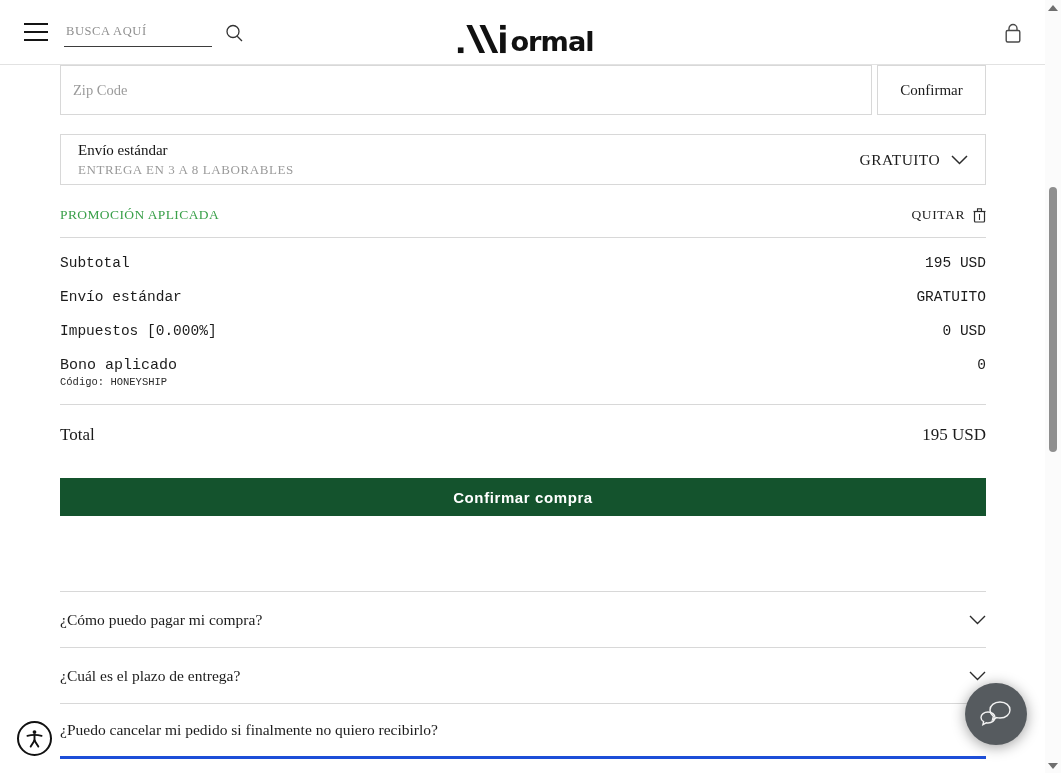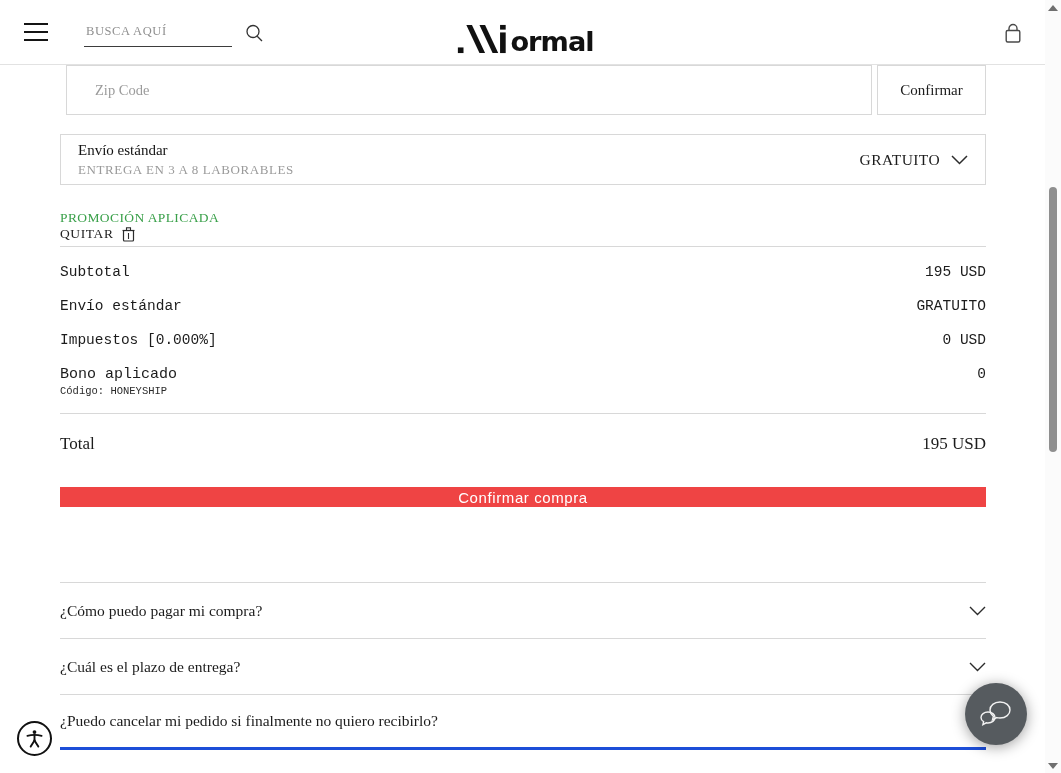--- a/index.html
+++ b/index.html
@@ -5,48 +5,48 @@
   * { box-sizing: border-box; margin: 0; padding: 0; }
   html,body { width:1061px; height:773px; overflow:hidden; }
   body {
     font-family: "Liberation Serif", serif;
     color:#1c1c1c; background:#fff; position:relative;
   }
   
   .header { height:65px; position:relative; background:#fff; border-bottom:1px solid #e2e2e2; }
   .hamburger { position:absolute; left:24px; top:23px; width:24px; height:18px; display:flex; flex-direction:column; justify-content:space-between; cursor:pointer; }
   .hamburger span { display:block; height:2px; background:#141414; }
-  .search-wrap { position:absolute; left:84px; top:20px; width:148px; border-bottom:1.5px solid #3d3d3d; display:flex; align-items:center; }
+  .search-wrap { position:absolute; left:64px; top:20px; width:148px; border-bottom:1.5px solid #3d3d3d; display:flex; align-items:center; }
   .search-wrap input { flex:1; border:none; outline:none; background:transparent; font-family:"Liberation Serif", serif; font-size:12.5px; letter-spacing:.6px; color:#555; padding:4px 2px 7px 2px; }
   .search-wrap input::placeholder { color:#8f8f8f; text-transform:uppercase; }
   .search-icon { width:20px; height:20px; flex:0 0 auto; cursor:pointer; }
   .logo { position:absolute; left:50%; top:18px; transform:translateX(-50%); cursor:pointer;margin-top:6px; }
   .bag-btn { position:absolute; right:38px; top:23px; cursor:pointer; }
   
   .main { margin-left:60px; width:926px; }
   .zip-row { display:flex; gap:5px; }
-  .zip-input { flex:1; height:50px; border:1px solid #d8d8d8; padding:0 28px; font-family:"Liberation Serif", serif; font-size:14.5px; color:#333; outline:none;margin-left:6px; }
+  .zip-input { flex:1; height:50px; border:1px solid #d8d8d8; padding:0 12px; font-family:"Liberation Serif", serif; font-size:14.5px; color:#333; outline:none; }
   .zip-input::placeholder { color:#9b9b9b; }
   .confirm-btn { width:109px; height:50px; border:1px solid #d8d8d8; background:#fff; font-family:"Liberation Serif", serif; font-size:15px; color:#1c1c1c; cursor:pointer; }
   .shipping { margin-top:19px; height:51px; border:1px solid #d8d8d8; display:flex; align-items:center; justify-content:space-between; padding:0 17px; cursor:pointer; }
   .ship-title { font-size:15px; color:#141414; }
   .ship-sub { font-size:13px; color:#9a9a9a; letter-spacing:.6px; margin-top:3px; }
   .ship-right { display:flex; align-items:center; gap:11px; font-size:15.5px; letter-spacing:.4px; }
-  .promo-row { margin-top:25px; display:flex; justify-content:space-between; align-items:flex-start; height:22px;flex-direction:column; }
+  .promo-row { margin-top:16px; display:flex; justify-content:space-between; align-items:flex-end; height:22px; }
   .promo-label { font-size:13.5px; letter-spacing:.4px; color:#3aa04a; }
   .quitar-btn { display:flex; align-items:center; gap:8px; font-size:13.5px; letter-spacing:.6px; color:#222; cursor:pointer; }
   .divider { border-top:1px solid #d8d8d8; }
   .div-1 { margin-top:14px; }
   .summary { }
   .srow { display:flex; justify-content:space-between; align-items:flex-start; margin-top:18px; font-size:14.5px;font-family:Liberation Mono, monospace; }
   .srow:first-child { margin-top:17px; }
   .srow-sub { font-size:10.5px; color:#2a2a2a; margin-top:2px; }
   .div-2 { margin-top:16px; }
   .total-row { margin-top:20px; display:flex; justify-content:space-between; font-size:17px; }
-  .checkout-btn { margin-top:33px; width:100%; height:20px; background:#ef4444; color:#fff; border:none; font-family:"Liberation Sans", sans-serif; font-weight:normal; font-size:15px; letter-spacing:.6px; cursor:pointer; }
+  .checkout-btn { margin-top:33px; width:100%; height:38px; background:#14532d; color:#fff; border:none; font-family:"Liberation Sans", sans-serif; font-weight:bold; font-size:15px; letter-spacing:.6px; cursor:pointer; }
   
   .faq { margin-top:75px; }
   .faq-item { border-top:1px solid #d8d8d8; height:56px; display:flex; align-items:center; justify-content:space-between; font-size:15.5px; cursor:pointer; }
   .faq-item:last-child { border-bottom:3px solid #1d4ed8; }
   .chev { flex:0 0 auto; }
   
   .a11y-btn { position:absolute; left:17px; top:721px; width:35px; height:35px; border-radius:50%; border:2px solid #111; background:#fff; display:flex; align-items:center; justify-content:center; cursor:pointer; z-index:5; }
   .chat-btn { position:absolute; left:965px; top:683px; width:62px; height:62px; border-radius:50%; background:#565b5f; box-shadow:0 2px 14px rgba(0,0,0,.38); display:flex; align-items:center; justify-content:center; cursor:pointer; z-index:5; }
   
   .scrollbar { position:absolute; right:0; top:0; width:16px; height:773px; background:#fbfbfb; z-index:6; }

